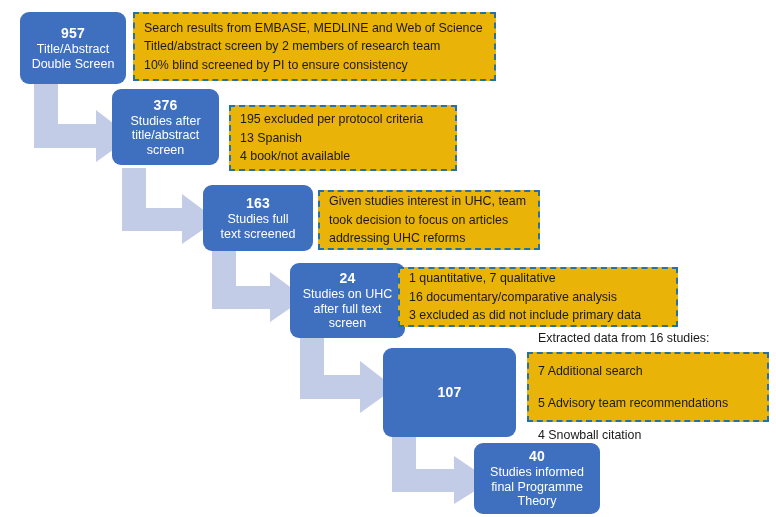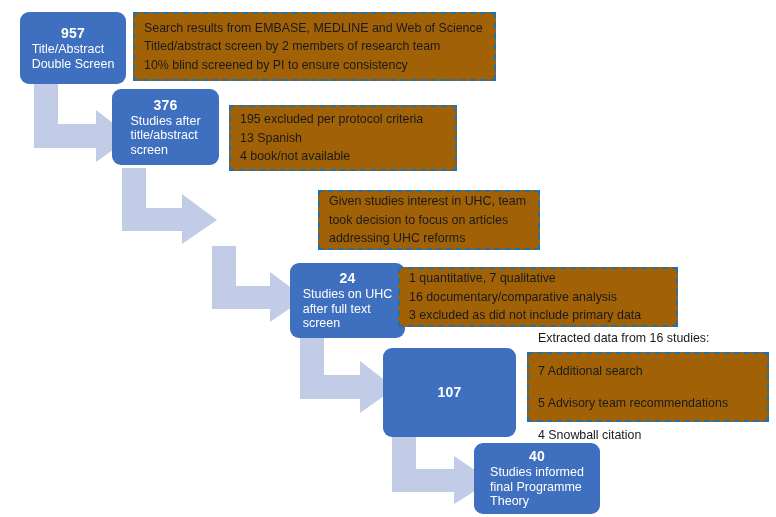--- a/index.html
+++ b/index.html
@@ -23,42 +23,42 @@
   .node {
     position: absolute;
     box-sizing: border-box;
     background: #3F6FBF;
     border-radius: 9px;
     color: #ffffff;
     display: flex;
     flex-direction: column;
     align-items: center;
     justify-content: center;
-    text-align: left;
+    text-align: center;
     padding: 13px 4px;
     line-height: 1.16;
   }
   .node .num {
     font-weight: bold;
     font-size: 14px;
     letter-spacing: 0.2px;
     margin-bottom: 1px;
   }
   .node .lbl {
     font-size: 12.5px;
     white-space: pre-line;
     font-weight: 400;
   }
 
   
   .note {
     position: absolute;
     box-sizing: border-box;
     border: 2.5px dashed #2272A8;
-    background: #a16207;
+    background: #eab308;
     color: #1a1a1a;
     font-size: 12.4px;
     line-height: 1.48;
     padding: 5px 9px;
     display: flex;
     flex-direction: column;
     justify-content: center;
   }
   .note .line { white-space: nowrap; }
 
@@ -110,20 +110,25 @@
 Double Screen</span>
   </div>
 
   <div class="node" style="left:112px; top:89px; width:107px; height:76px;">
     <span class="num">376</span>
     <span class="lbl">Studies after
 title/abstract
 screen</span>
   </div>
 
+  <div class="node" style="left:203px; top:185px; width:110px; height:66px;">
+    <span class="num">163</span>
+    <span class="lbl">Studies full
+text screened</span>
+  </div>
 
   <div class="node" style="left:290px; top:263px; width:115px; height:75px;">
     <span class="num">24</span>
     <span class="lbl">Studies on UHC
 after full text
 screen</span>
   </div>
 
   <div class="node" style="left:383px; top:348px; width:133px; height:89px;">
     <span class="num">107</span>

